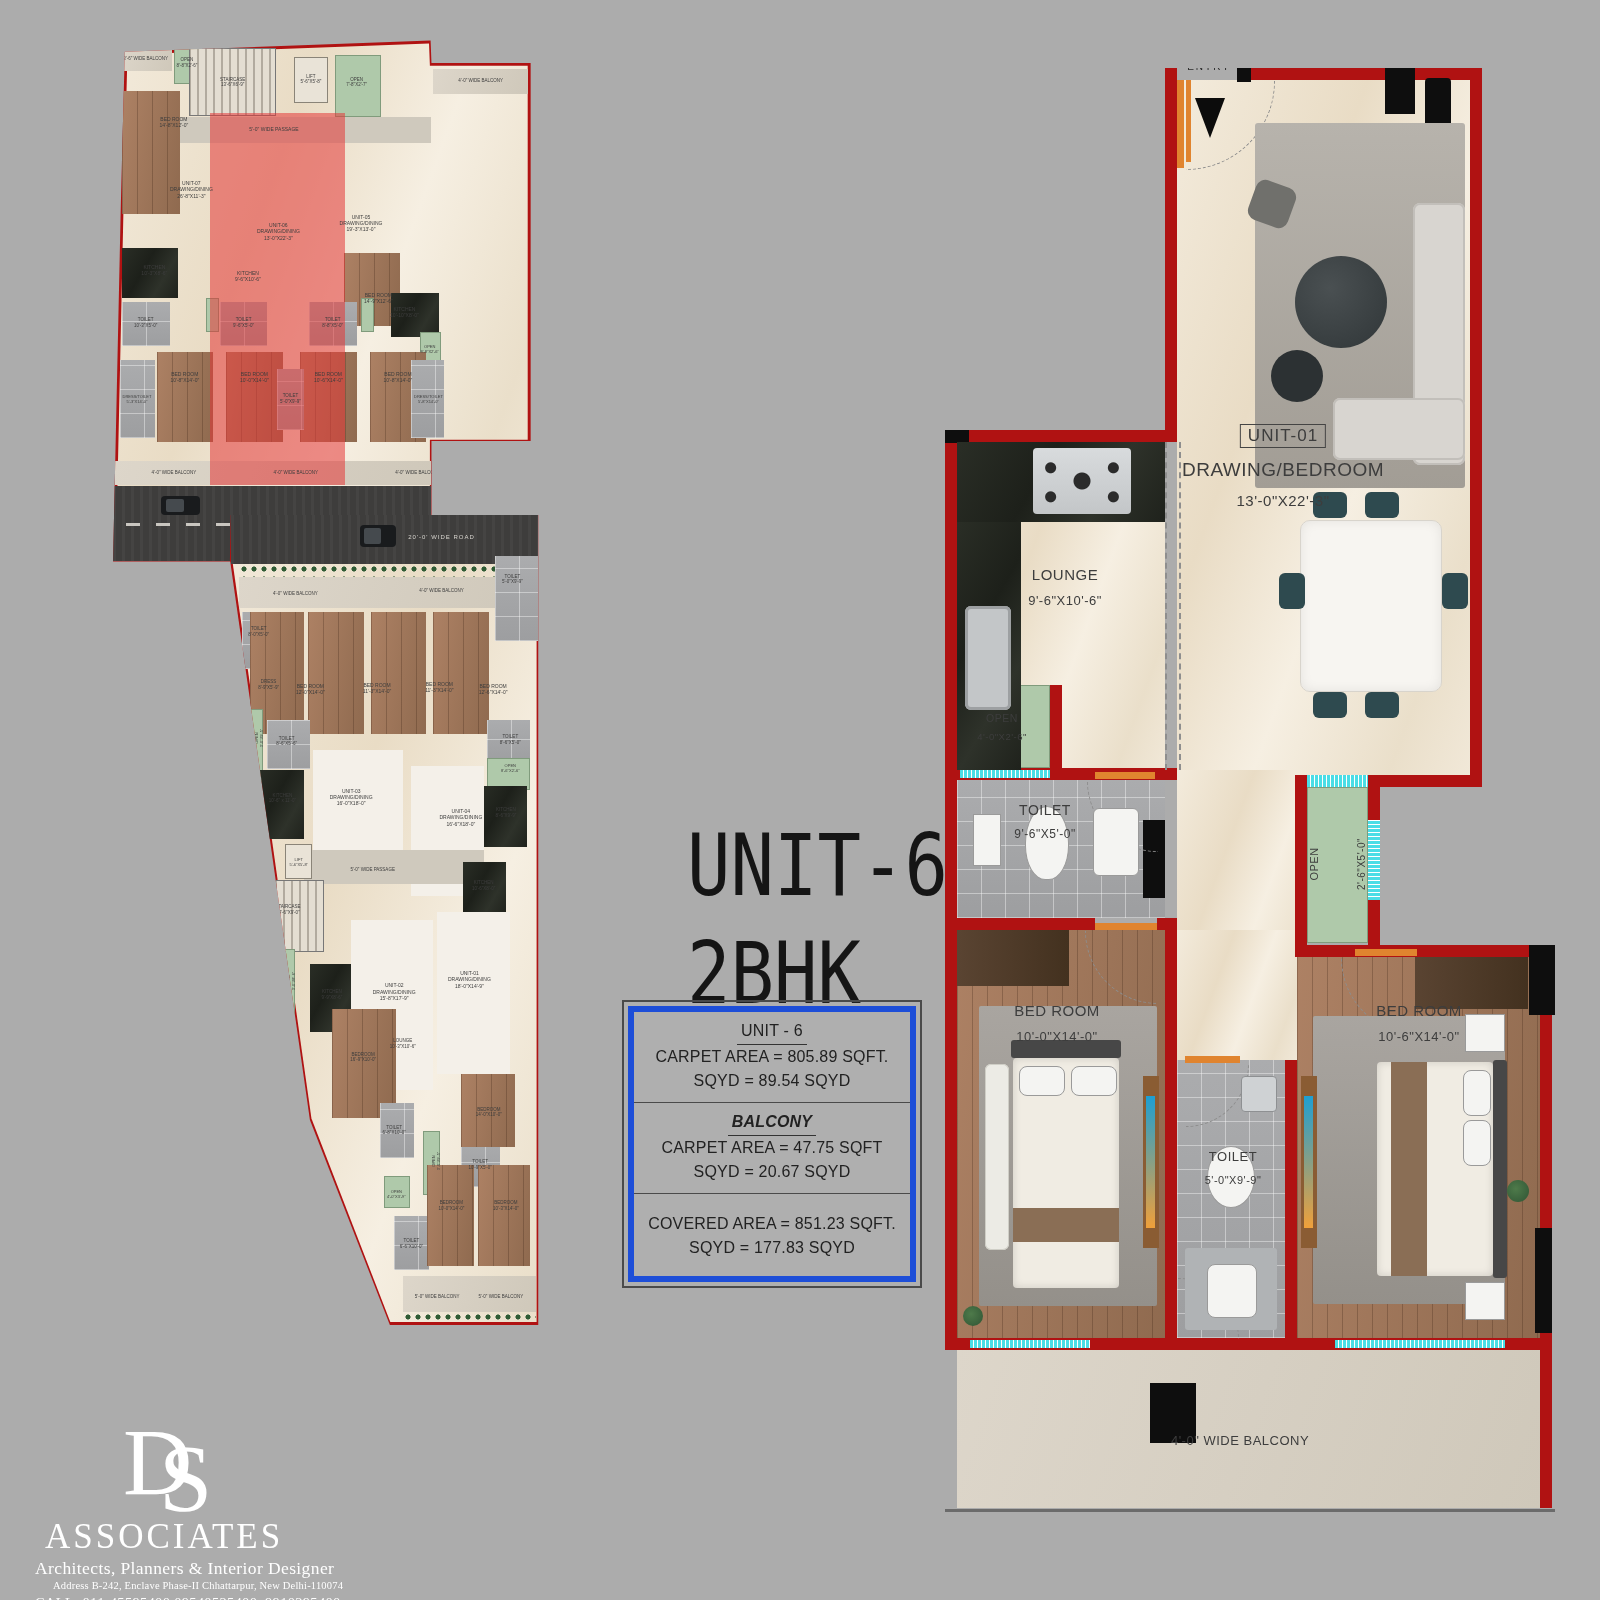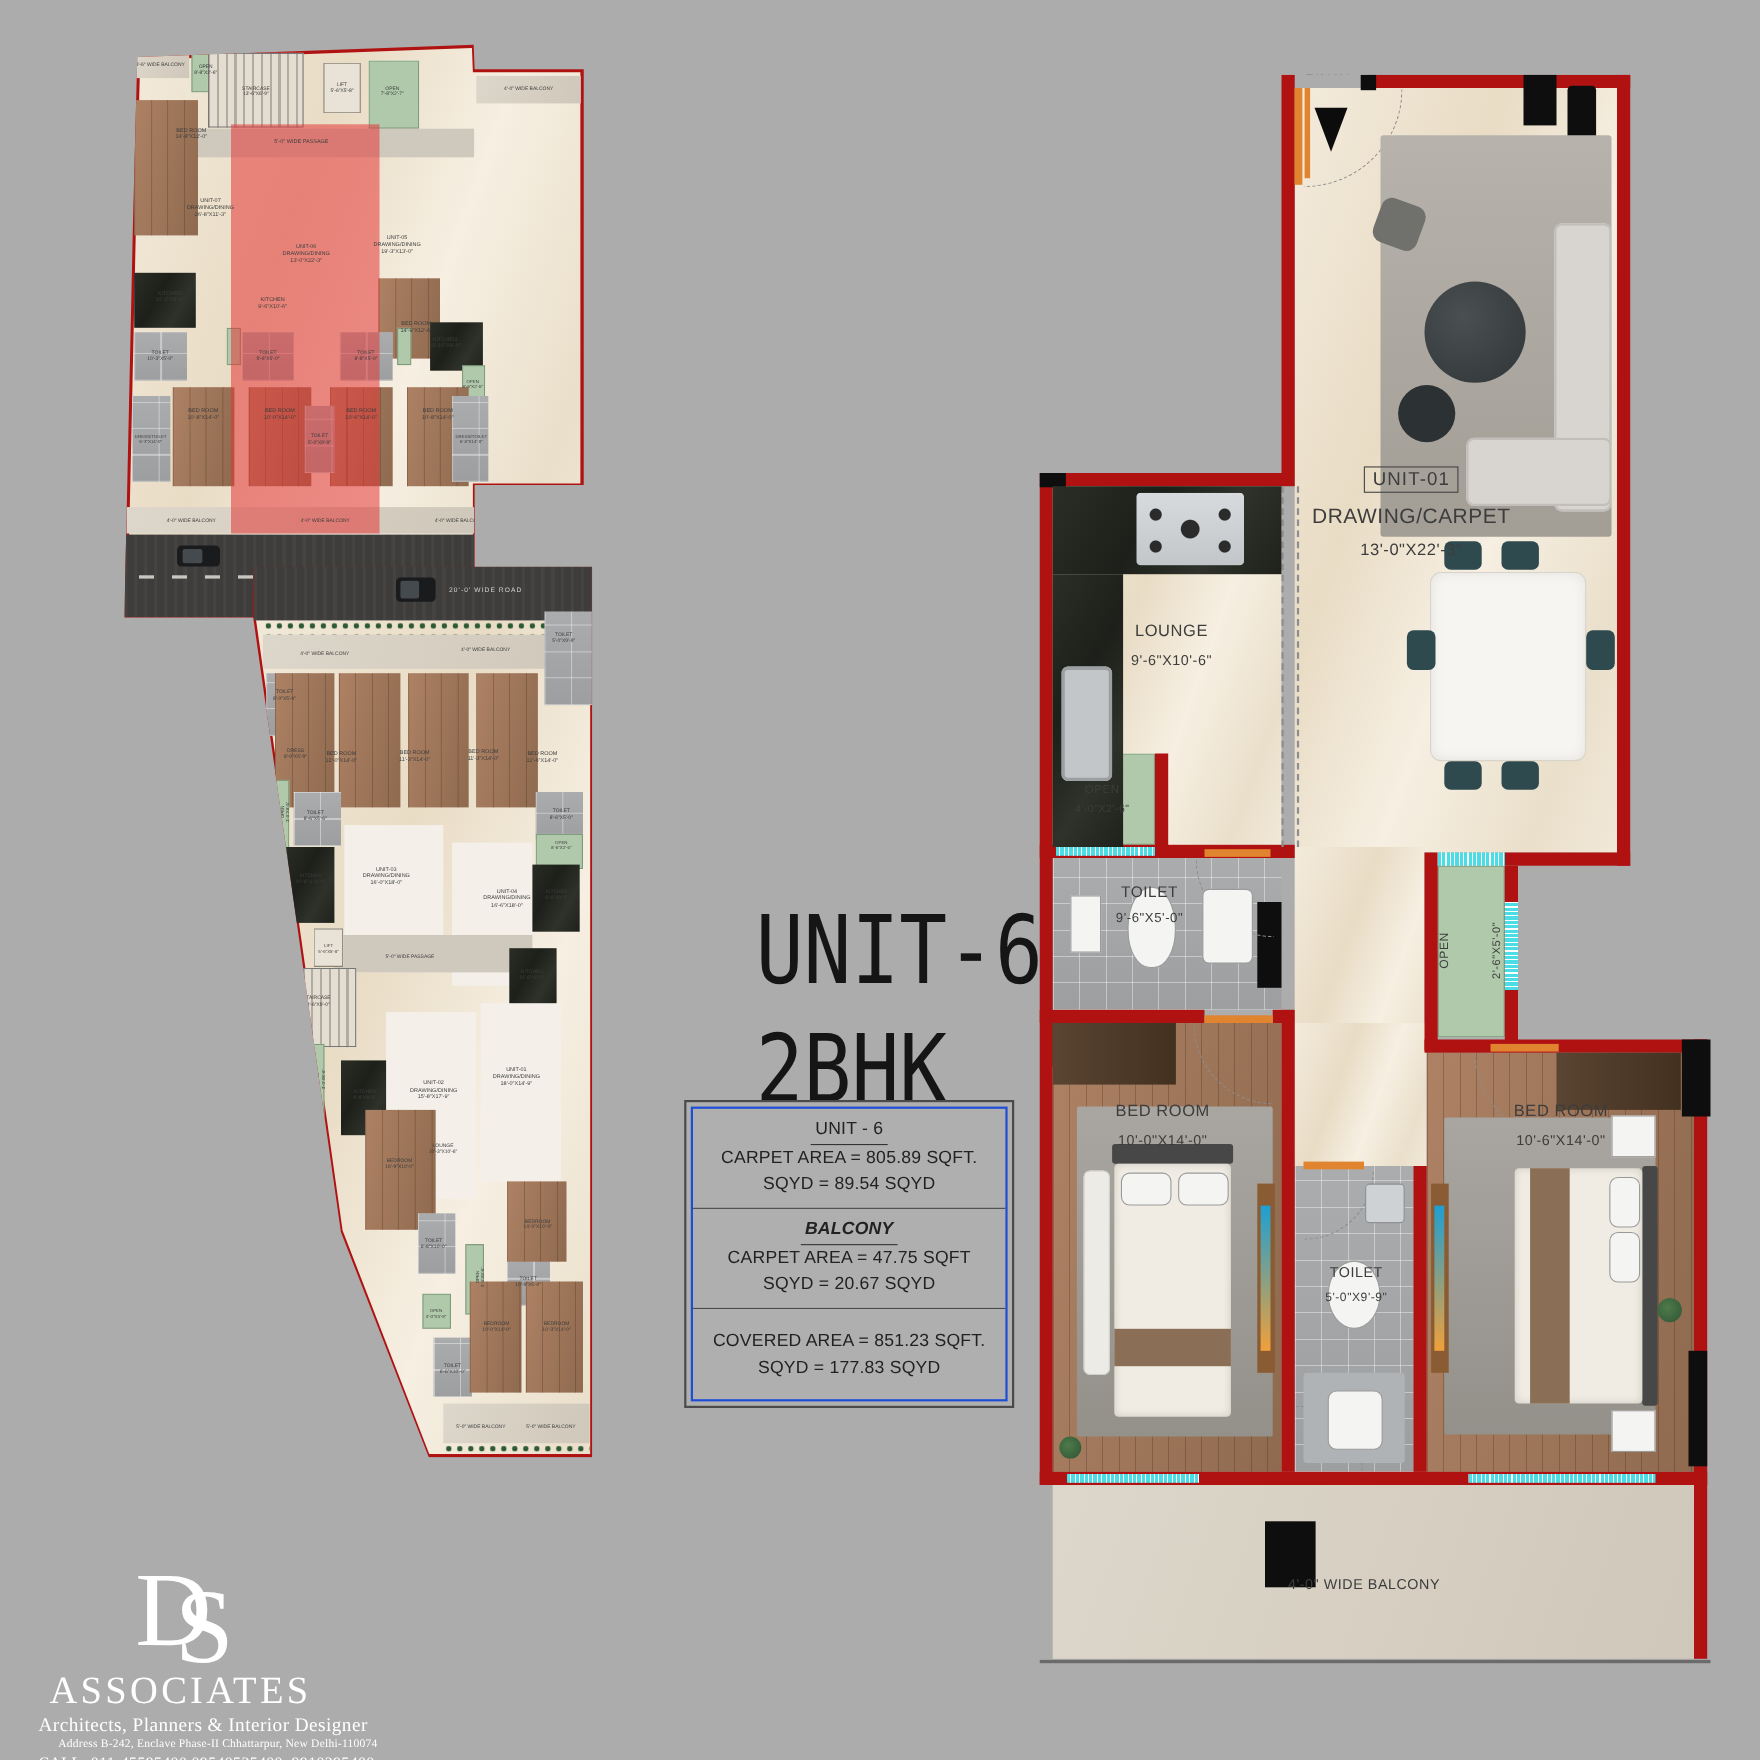--- a/index.html
+++ b/index.html
@@ -43,21 +43,21 @@
   
   .plan-label{position:absolute;color:#3D3D3D;white-space:pre-line;text-align:center;line-height:1.25;font-family:"Liberation Sans",sans-serif;}
   .plan-label.light{color:#d8d5cf;letter-spacing:1px;}
   .patch{position:absolute;}
   .ulabel{position:absolute;color:#3D3D3D;white-space:pre;text-align:center;transform:translate(-50%,-50%);font-family:"Liberation Sans",sans-serif;letter-spacing:.5px;}
   
   .plan-shape{position:absolute;background:#B01212;}
   .plan-fill{position:absolute;inset:3px;}
   
   #info-box{border:2px solid #4a4a4a;background:rgba(255,255,255,.04);padding:4px;}
-  #info-box .inner{border:2px solid #1d4ed8;}
+  #info-box .inner{border:6px solid #1d4ed8;}
   .info-sec{padding:7px 6px 9px 6px;text-align:center;color:#222;font-size:16px;line-height:1.5;letter-spacing:.2px;}
   .info-sec + .info-sec{border-top:1px solid #4a4a4a;}
   .info-head{display:inline-block;border-bottom:1px solid #333;padding:0 4px 1px 4px;}
   .italic{font-style:italic;font-weight:bold;}
   
   #big-title{color:#151515;font-family:"DejaVu Sans Mono",monospace;transform:scaleX(.84);transform-origin:left top;}
   #big-title .l1{font-size:86px;line-height:1;}
   #big-title .l2{font-size:86px;line-height:1;margin-top:22px;}
   
   #logo{color:#fff;font-family:"Liberation Serif",serif;}
@@ -421,21 +421,21 @@
   <div class="abs fixt" style="left:518px;top:1052px;width:26px;height:44px;border-radius:8px;"></div>
   <div class="abs" style="left:446px;top:994px;width:36px;height:214px;background:#8a6e55;"></div>
   <div class="abs fixt" style="left:520px;top:946px;width:38px;height:36px;"></div>
   <div class="abs fixt" style="left:520px;top:1214px;width:38px;height:36px;"></div>
   <div class="abs darkwood" style="left:356px;top:1008px;width:16px;height:172px;background:#8a5c33;"></div>
   <div class="abs" style="left:359px;top:1028px;width:9px;height:132px;background:linear-gradient(#1e9fd2,#f0a03a);"></div>
   <div class="abs plant" style="left:562px;top:1112px;width:22px;height:22px;"></div>
 
   <span class="ulabel" style="left:264px;top:-2px;font-size:10px;letter-spacing:2px;color:#2a2a2a;">ENTRY</span>
   <span class="ulabel" style="left:338px;top:368px;font-size:17px;border:1px solid #444;padding:1px 7px;letter-spacing:1px;">UNIT-01</span>
-  <span class="ulabel" style="left:338px;top:402px;font-size:19px;">DRAWING/CARPET</span>
+  <span class="ulabel" style="left:338px;top:402px;font-size:19px;">DRAWING/BEDROOM</span>
   <span class="ulabel" style="left:338px;top:432px;font-size:15px;">13'-0"X22'-3"</span>
   <span class="ulabel" style="left:120px;top:506px;font-size:15px;">LOUNGE</span>
   <span class="ulabel" style="left:120px;top:532px;font-size:13px;">9'-6"X10'-6"</span>
   <span class="ulabel" style="left:57px;top:650px;font-size:10.5px;">OPEN</span>
   <span class="ulabel" style="left:57px;top:668px;font-size:9.5px;">4'-0"X2'-6"</span>
   <span class="ulabel" style="left:100px;top:742px;font-size:14px;">TOILET</span>
   <span class="ulabel" style="left:100px;top:766px;font-size:12px;">9'-6"X5'-0"</span>
   <div class="ulabel" style="left:392px;top:796px;transform:translate(-50%,-50%) rotate(-90deg);width:150px;">
     <span style="display:block;font-size:11px;">OPEN</span>
     <span style="display:block;font-size:10px;">2'-6"X5'-0"</span>

